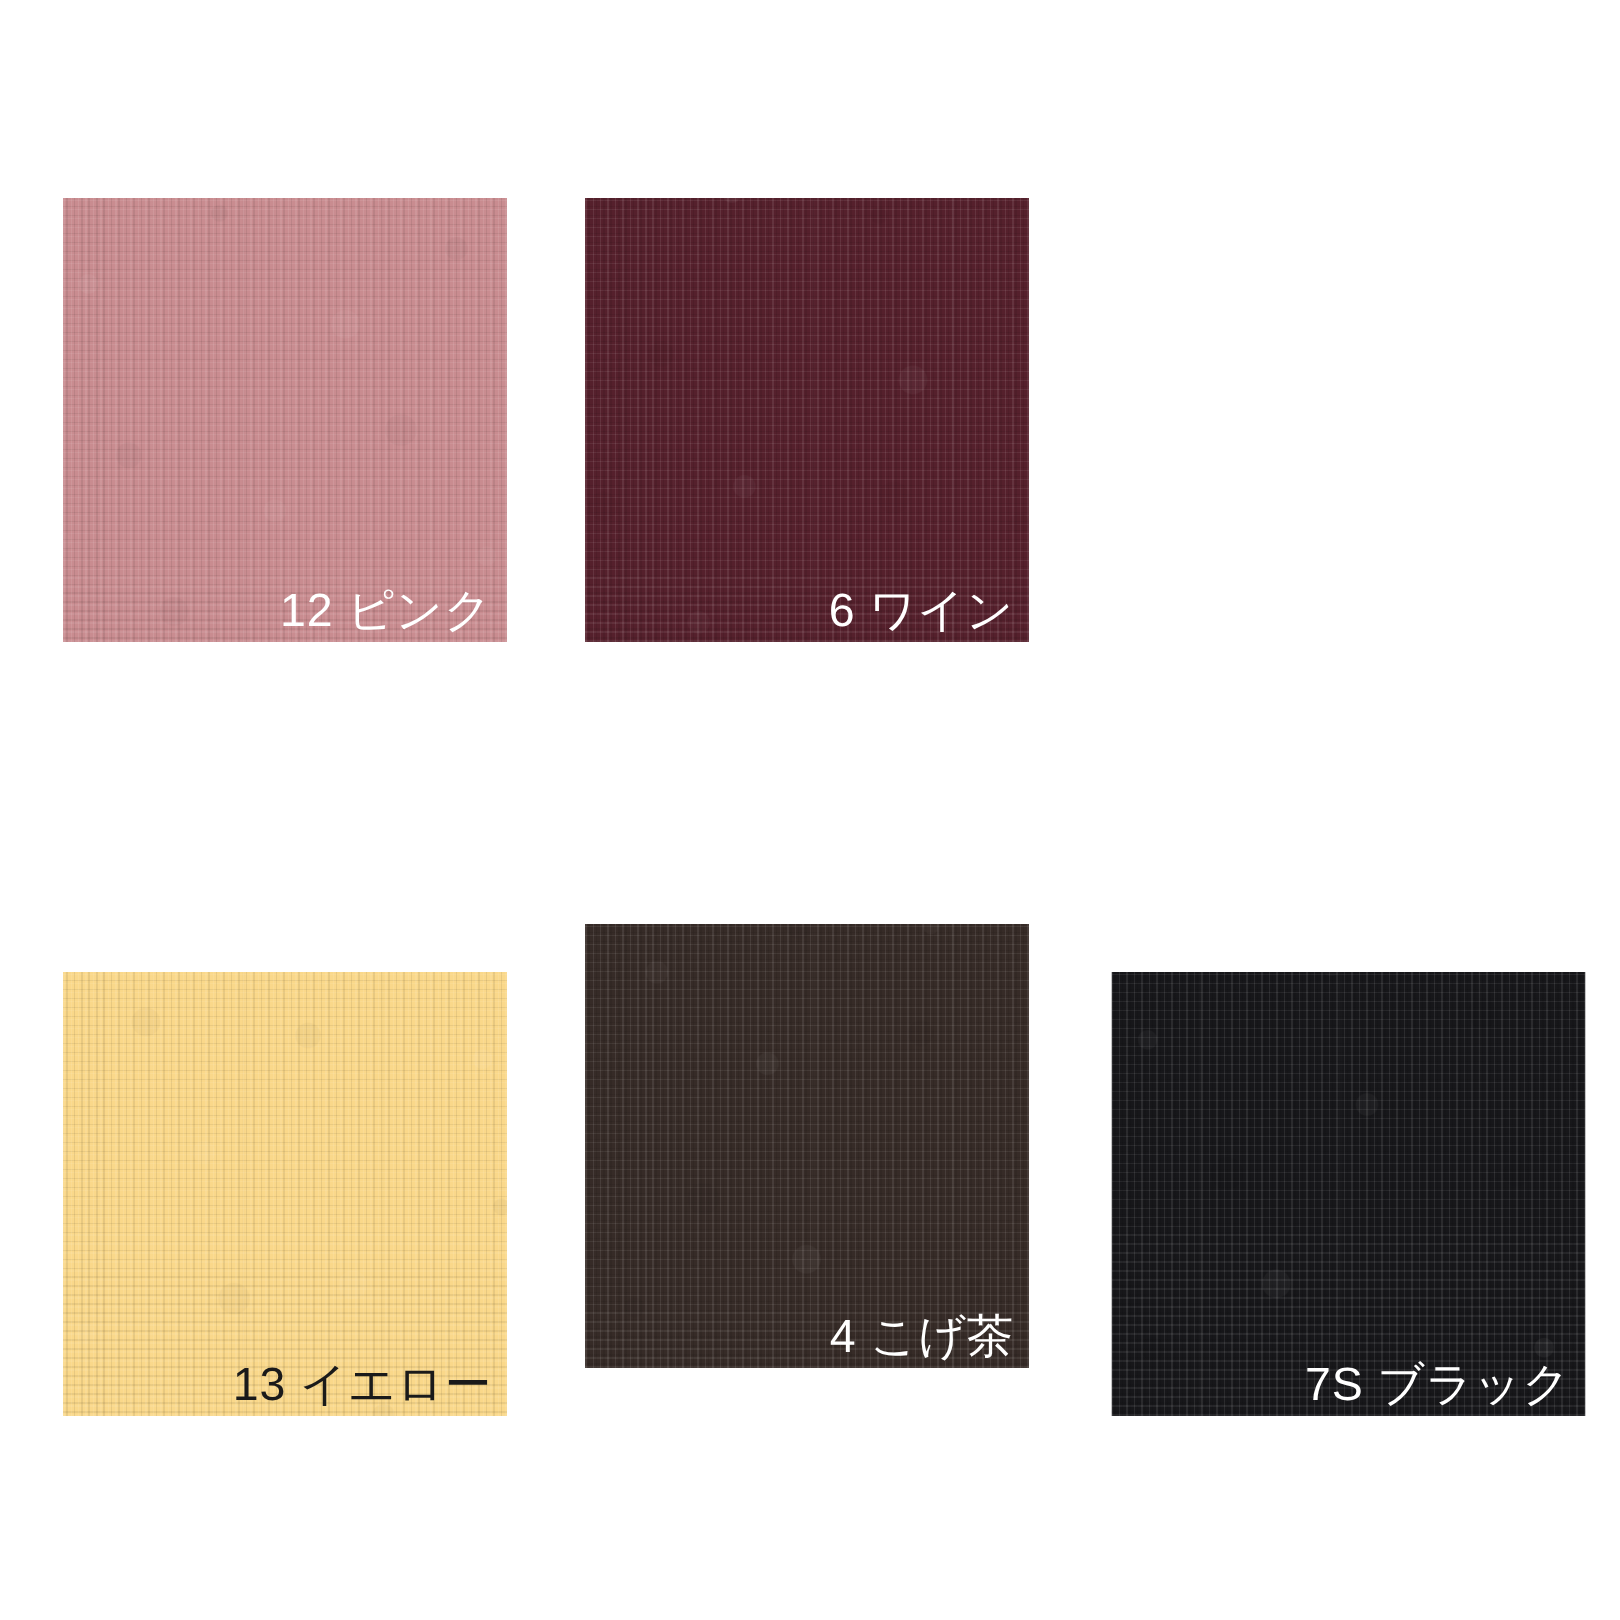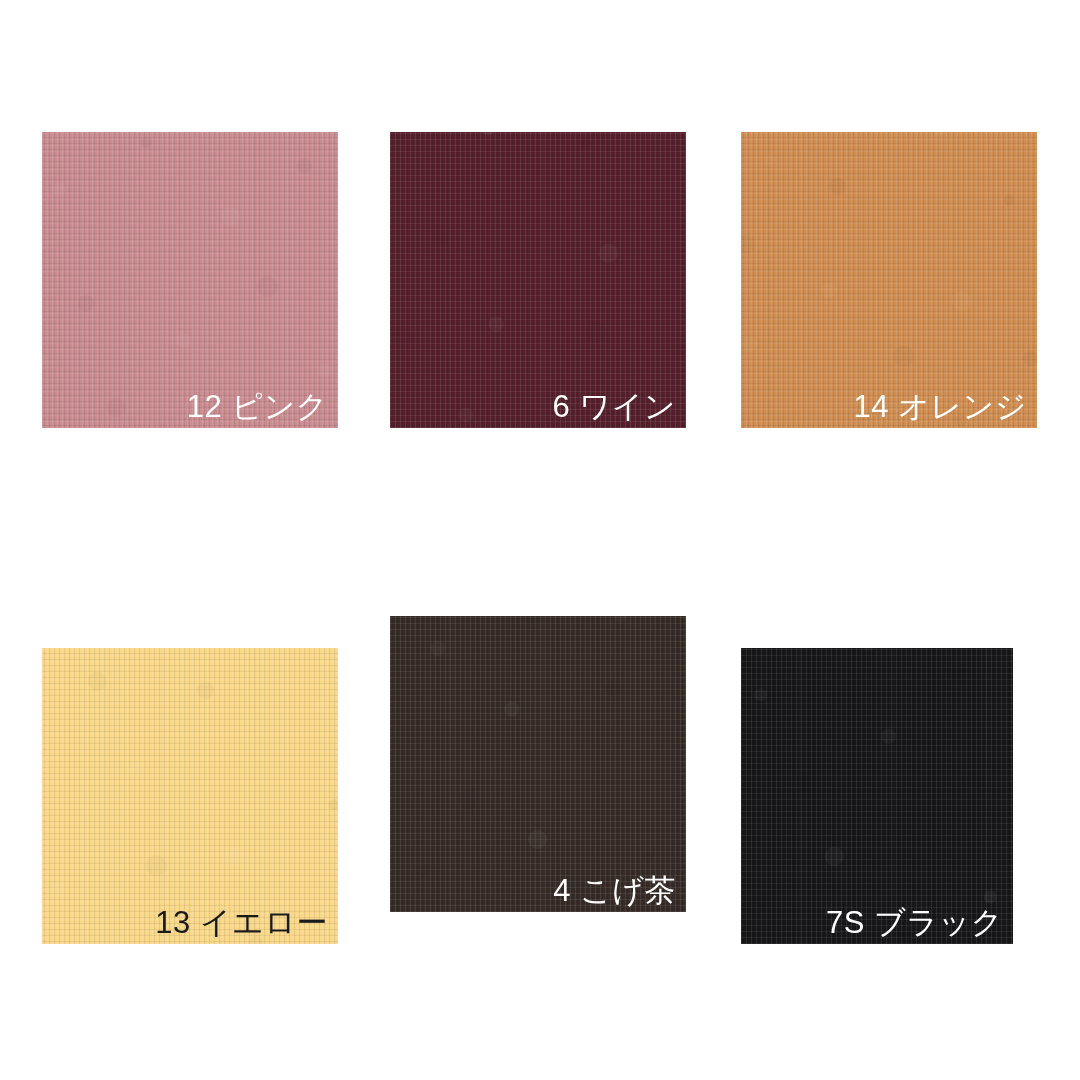--- a/index.html
+++ b/index.html
@@ -130,41 +130,34 @@
       <div class="swatch-slub" style="transform: rotate(0deg);"></div>
       <div class="swatch-label light" style="color: rgb(255, 255, 255);">12 ピンク</div>
     </div>
     <div class="swatch" style="left: 390px; top: 132px; width: 296px; height: 296px;">
       <div class="swatch-fill" style="background: rgb(85, 32, 44);"></div>
       <div class="swatch-bands"></div>
       <div class="swatch-weave"></div>
       <div class="swatch-slub" style="transform: rotate(37deg);"></div>
       <div class="swatch-label light" style="color: rgb(255, 255, 255); padding-left: 41px;">6 ワイン</div>
     </div>
-    <div class="swatch" style="left: 741px; top: 132px; width: 296px; height: 296px;">
-      <div class="swatch-fill" style="background: rgb(208, 142, 82);"></div>
-      <div class="swatch-bands"></div>
-      <div class="swatch-weave"></div>
-      <div class="swatch-slub" style="transform: rotate(74deg);"></div>
-      <div class="swatch-label light" style="color: rgb(255, 255, 255);">14 オレンジ</div>
-    </div>
     <div class="swatch" style="left: 42px; top: 648px; width: 296px; height: 296px;">
       <div class="swatch-fill" style="background: rgb(250, 216, 138);"></div>
       <div class="swatch-bands"></div>
       <div class="swatch-weave"></div>
       <div class="swatch-slub" style="transform: rotate(111deg);"></div>
       <div class="swatch-label dark" style="color: rgb(26, 26, 26); margin-left: 12px;">13 イエロー</div>
     </div>
     <div class="swatch" style="left: 390px; top: 616px; width: 296px; height: 296px;">
       <div class="swatch-fill" style="background: rgb(54, 43, 39);"></div>
       <div class="swatch-bands"></div>
       <div class="swatch-weave"></div>
       <div class="swatch-slub" style="transform: rotate(148deg);"></div>
       <div class="swatch-label light" style="color: rgb(255, 255, 255);">4 こげ茶</div>
     </div>
-    <div class="swatch" style="left: 741px; top: 648px; width: 272px; height: 296px;">
+    <div class="swatch" style="left: 741px; top: 648px; width: 316px; height: 296px;">
       <div class="swatch-fill" style="background: rgb(23, 23, 26);"></div>
       <div class="swatch-bands"></div>
       <div class="swatch-weave"></div>
       <div class="swatch-slub" style="transform: rotate(185deg);"></div>
       <div class="swatch-label light" style="color: rgb(255, 255, 255);">7S ブラック</div>
     </div>
   </div>
 
 </body></html>

